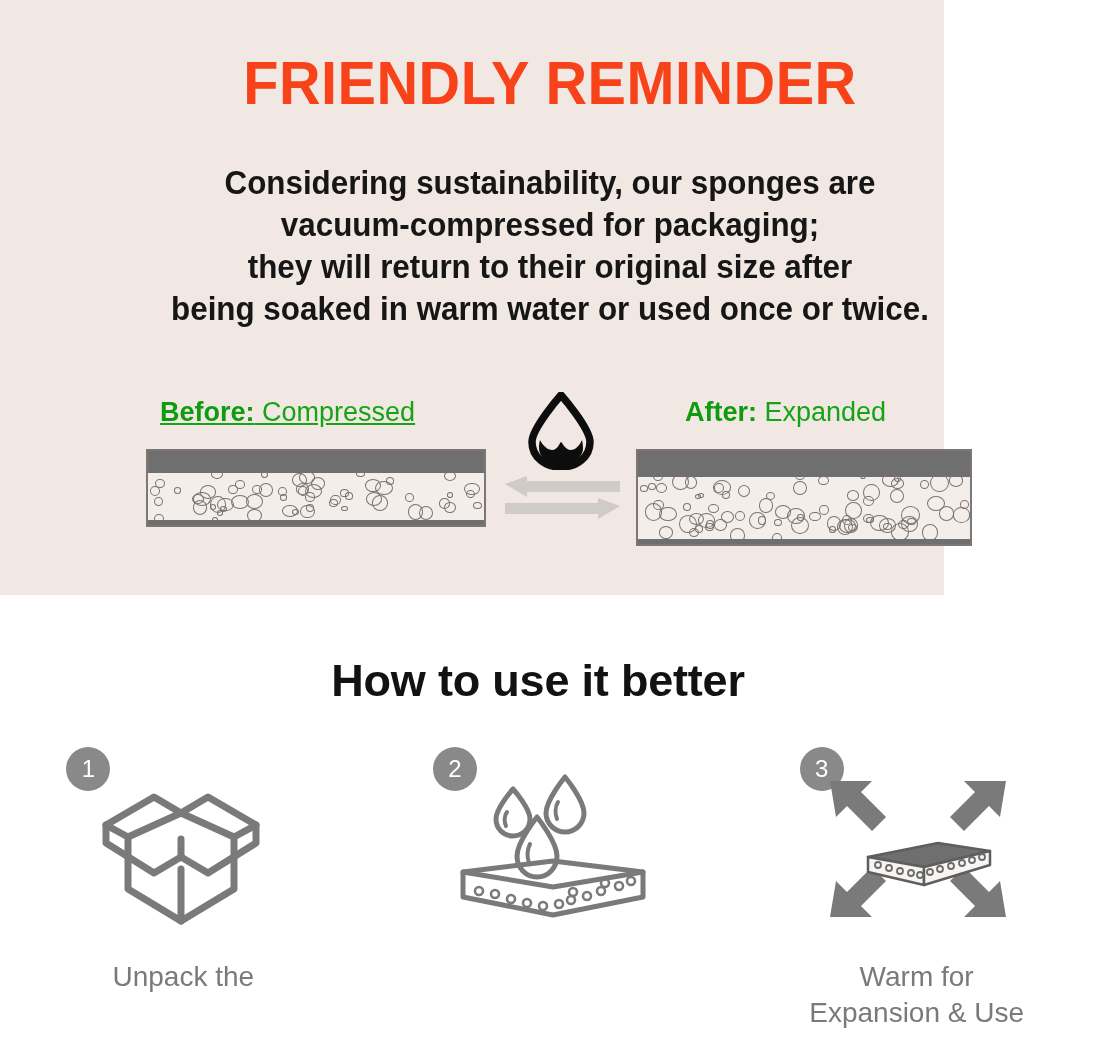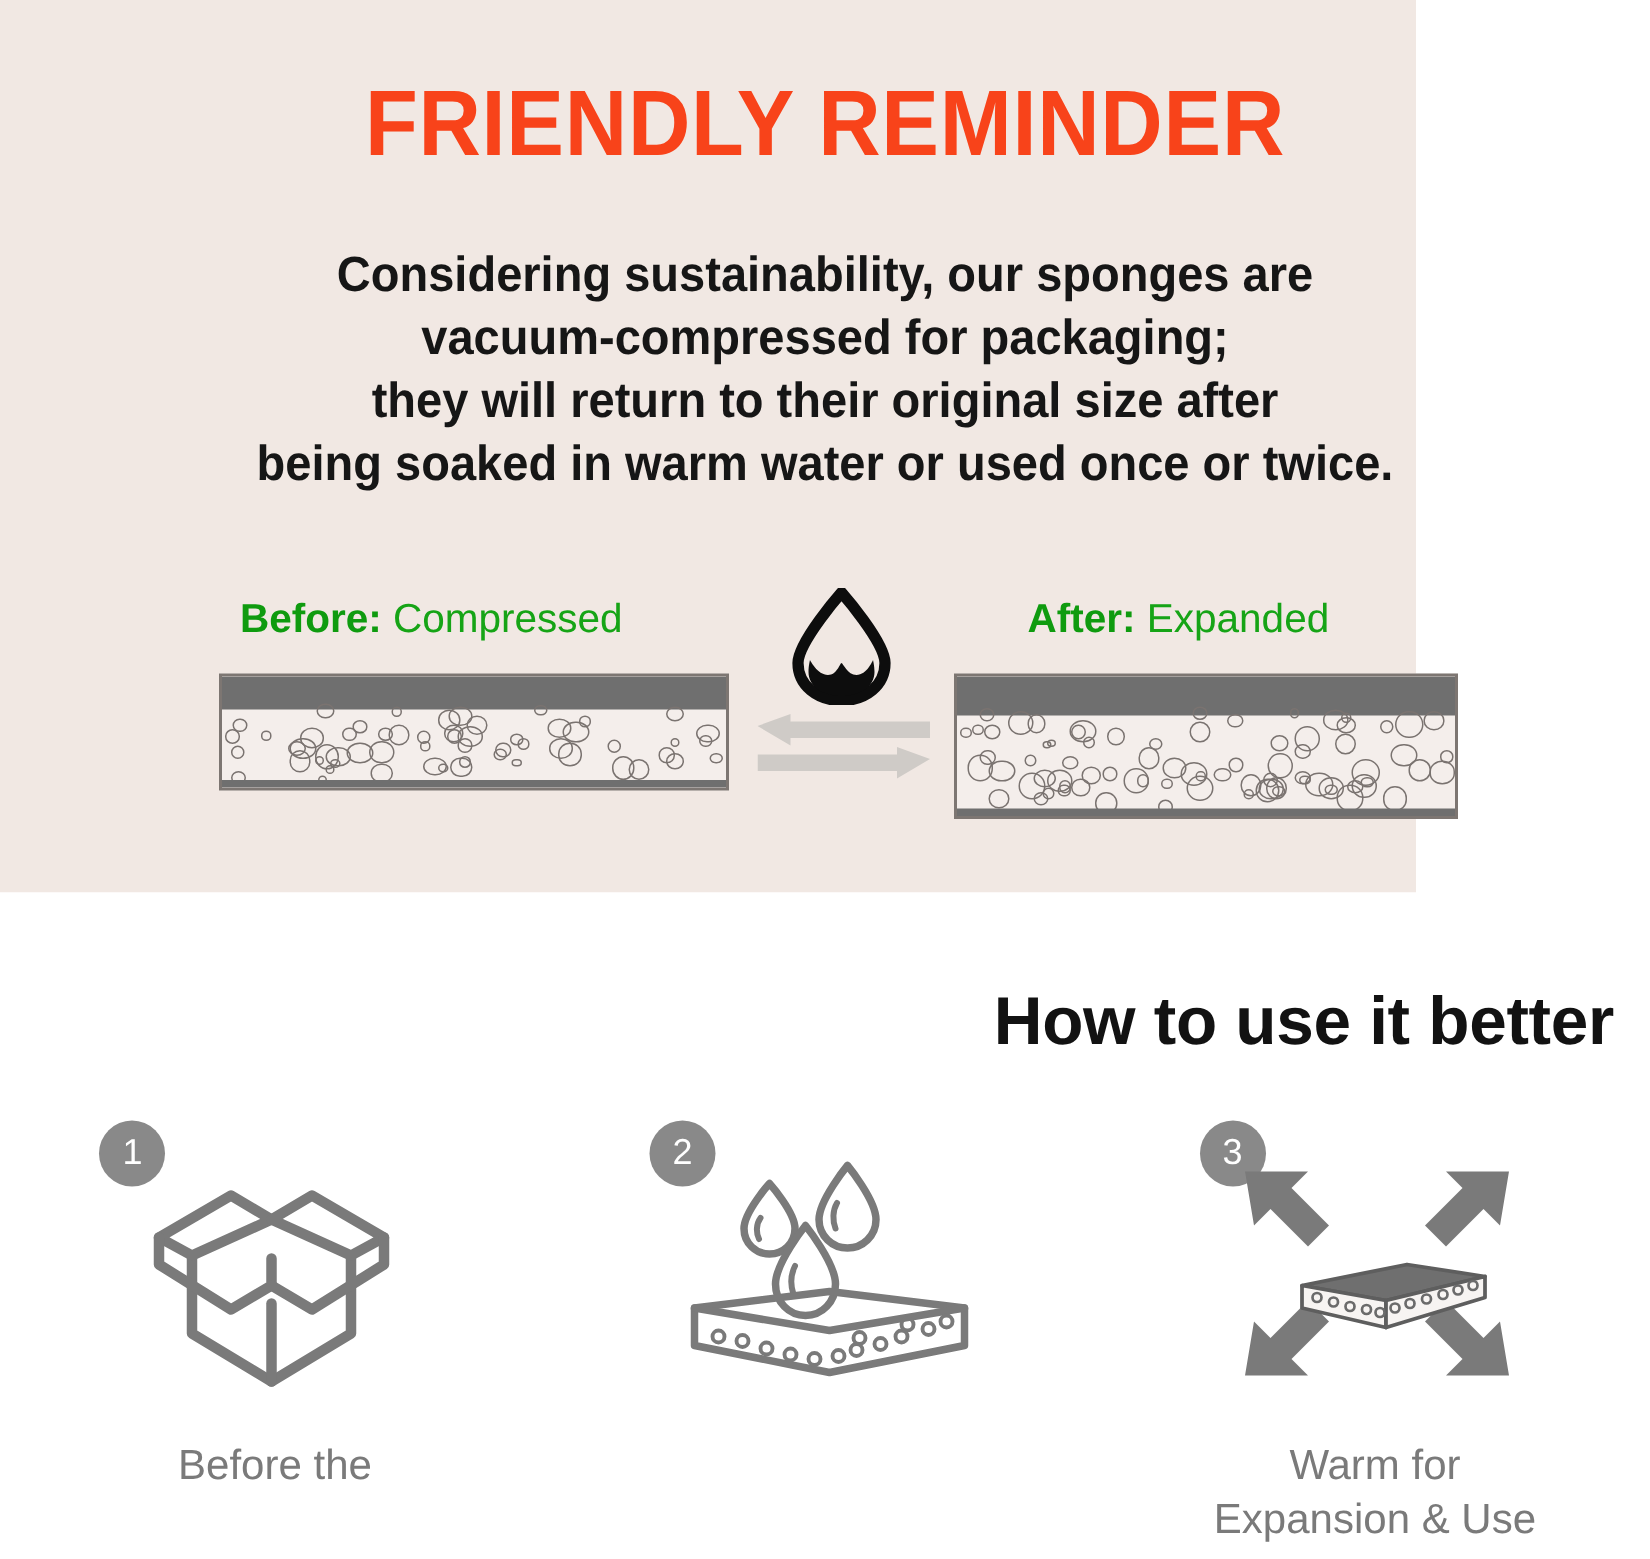--- a/index.html
+++ b/index.html
@@ -60,21 +60,21 @@
     font-size: 27px;
     color: #16a416;
     white-space: nowrap;
     line-height: 1;
   }
   .ba-label .lead {
     font-weight: bold;
     color: #0f9b0f;
   }
   .ba-label .tail { font-weight: normal; }
-  #label-before { left: 160px; top: 399px; }
+  #label-before { left: 160px; top: 399px; text-decoration: underline; }
   #label-after  { left: 685px; top: 399px; }
 
   
   .sponge-block {
     position: absolute;
     box-sizing: border-box;
     border: 2px solid #7d7672;
     background: #f4eeeb;
     overflow: hidden;
   }
@@ -132,21 +132,21 @@
     position: absolute;
     left: 0; top: 595px;
     width: 1100px;
     height: 444px;
     background: #ffffff;
   }
   .how-title {
     position: absolute;
     left: 0; top: 63px;
     width: 1076px;
-    text-align: right;
+    text-align: center;
     font-weight: bold;
     font-size: 45px;
     color: #121212;
     line-height: 1;
     letter-spacing: -0.2px;
   }
 
   .steps {
     position: absolute;
     left: 0; top: 150px;
@@ -399,21 +399,21 @@
 
             <path d="M148 68 L170 56 L122 28 L95 44 Z"></path>
 
             <path d="M20 56 L20 74 L68 104 L95 88 L95 70"></path>
 
             <path d="M170 56 L170 74 L122 104 L95 88"></path>
           </g>
         </svg>
       </div>
       <div class="caption">
-        <div>Before the</div>
+        <div>Unpack the</div>
       </div>
     </div>
 
     <div class="step">
       <div class="step-art">
         <div class="badge">2</div>
         <svg class="glyph" width="196" height="160" viewBox="0 0 196 160">
           <g fill="none" stroke="#7a7a7a" stroke-width="5" stroke-linejoin="round" stroke-linecap="round">
 
             <path d="M60 20 C60 20 43 39 43 50 C43 60 51 67 60 67 C69 67 77 60 77 50 C77 39 60 20 60 20 Z"></path>

